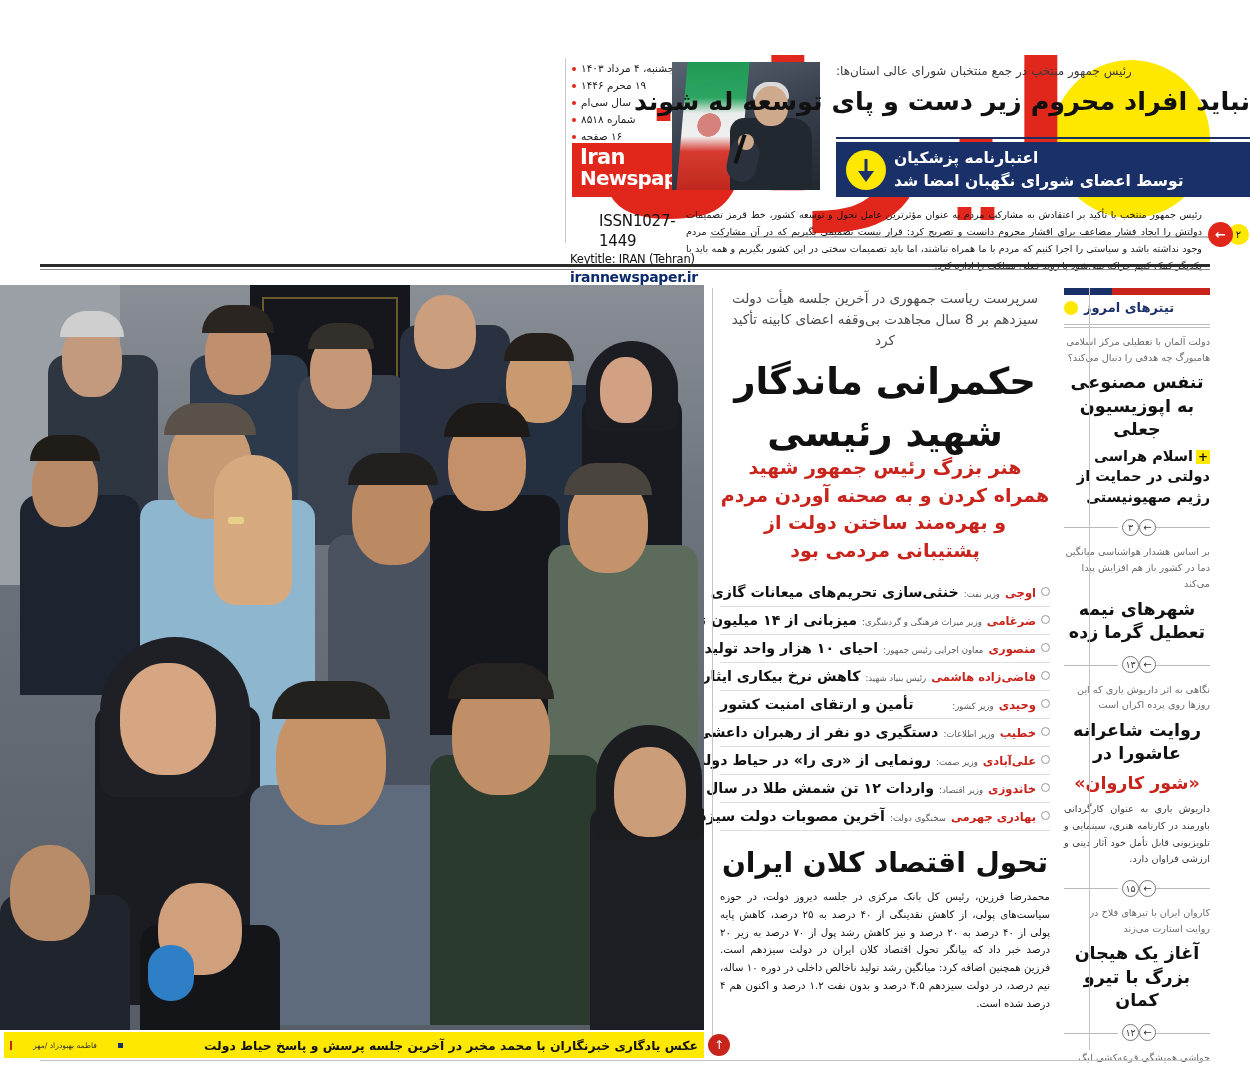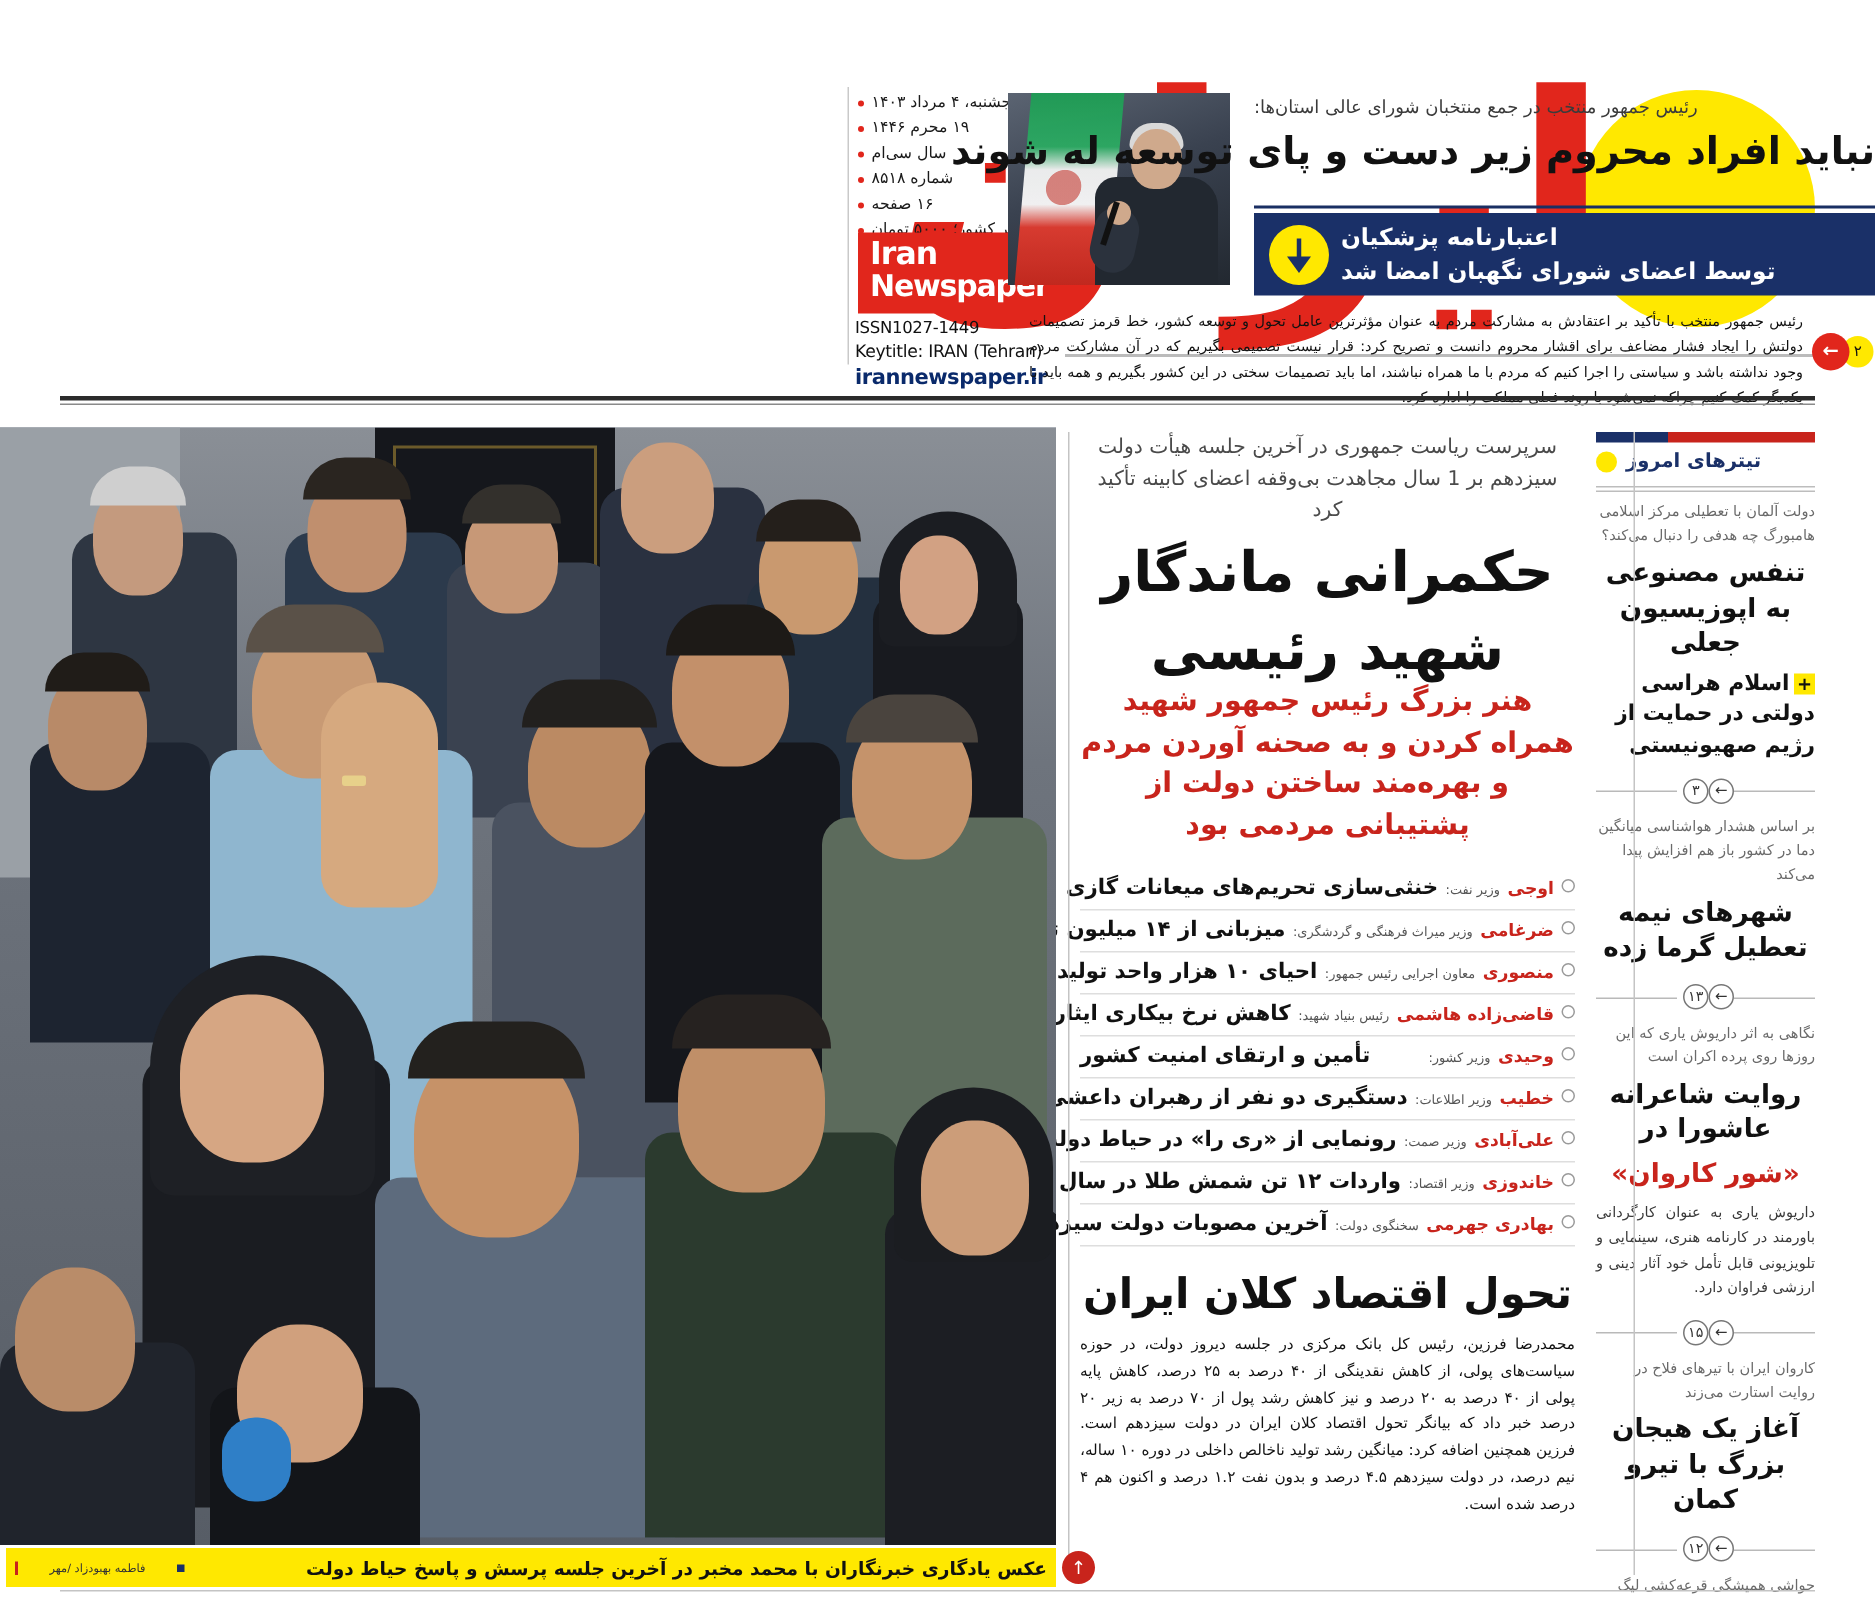--- a/index.html
+++ b/index.html
@@ -32,28 +32,28 @@
   
   .info-col { position:absolute; right:548px; top:60px; width:130px; text-align:left; direction:rtl; }
   .info-line {
     font-size:10.5px; color:#1a1a1a; line-height:1.62;
     white-space:nowrap; display:flex; align-items:center;
     justify-content:flex-end; gap:5px;
   }
   .info-dot { width:4px; height:4px; border-radius:50%; background:#E1261C; flex:0 0 auto; }
 
   .brandbox {
-    position:absolute; right:548px; top:155px; width:130px; height:54px;
+    position:absolute; right:548px; top:143px; width:130px; height:54px;
     background:#E1261C; color:#fff; padding:4px 8px 2px 8px;
   }
   .brandbox .b1 { font-size:21px; font-weight:bold; line-height:1.0; letter-spacing:-0.6px; direction:ltr; text-align:left; }
   .brandbox .b2 { font-size:20px; font-weight:bold; line-height:1.05; letter-spacing:-0.8px; direction:ltr; text-align:left; }
 
   .issn { position:absolute; right:548px; top:212px; width:132px; direction:ltr; text-align:left; }
-  .issn .i1 { font-size:11px; color:#111; line-height:1.32; letter-spacing:-0.2px; }
+  .issn .i1 { font-size:15px; color:#111; line-height:1.32; letter-spacing:-0.2px;margin-left:29px; }
   .issn .i2 { font-size:11.5px; color:#111; line-height:1.32; letter-spacing:-0.2px; }
   .issn .i3 { font-size:14px; color:#0a2a6b; font-weight:bold; line-height:1.45; letter-spacing:-0.3px; }
 
   .mast-vrule { position:absolute; left:565px; top:58px; width:1px; height:185px; background:#c9c9c9; }
 
   
   .top-photo {
     position:absolute; left:672px; top:62px; width:148px; height:128px;
     overflow:hidden; background:#2a2f3a;
   }
@@ -346,21 +346,21 @@
 
       <div class="sb-item">
         <div class="sb-kicker">حواشی همیشگی قرعه‌کشی لیگ برتر فوتبال</div>
       </div>
 
     </div>
   </div>
   <div class="sb-vrule"></div>
 
   <div class="main-col">
-    <div class="ms-kicker">سرپرست ریاست جمهوری در آخرین جلسه هیأت دولت سیزدهم بر 1 سال مجاهدت بی‌وقفه اعضای کابینه تأکید کرد</div>
+    <div class="ms-kicker">سرپرست ریاست جمهوری در آخرین جلسه هیأت دولت سیزدهم بر 8 سال مجاهدت بی‌وقفه اعضای کابینه تأکید کرد</div>
     <div class="ms-head">حکمرانی ماندگار</div>
     <div class="ms-head">شهید رئیسی</div>
     <div class="ms-sub">هنر بزرگ رئیس جمهور شهید همراه کردن و به صحنه آوردن مردم و بهره‌مند ساختن دولت از پشتیبانی مردمی بود</div>
 
     <div class="bullets">
       <div class="b-row">
         <span class="b-icon"></span>
         <span class="b-name">اوجی</span>
         <span class="b-role">وزیر نفت:</span>
         <span class="b-text">خنثی‌سازی تحریم‌های میعانات گازی</span>

